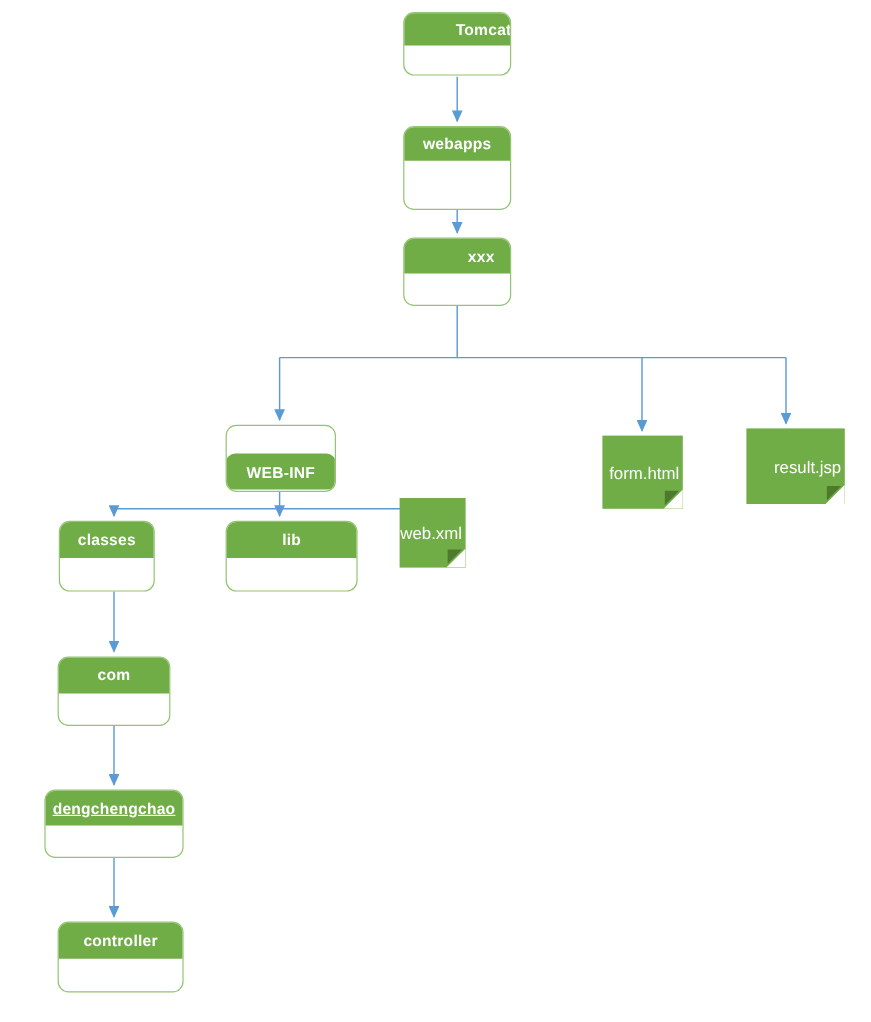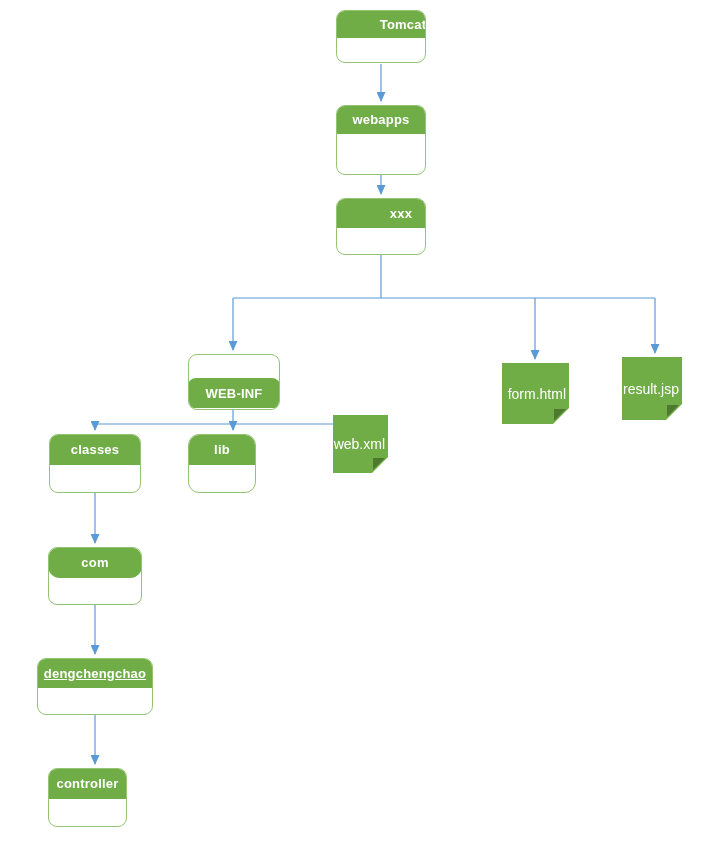--- a/index.html
+++ b/index.html
@@ -132,54 +132,54 @@
         <div class="folder-header" style="height: 30px; margin-top: 23px;">
           <span>WEB-INF</span>
         </div>
         <div class="folder-body"></div>
       </div>
       <div class="node doc" style="left: 502px; top: 363px; width: 67px; height: 61px;">
         <span class="doc-label">form.html</span>
         <span class="doc-cut"></span>
         <span class="doc-fold"></span>
       </div>
-      <div class="node doc" style="left: 622px; top: 357px; width: 60px; height: 63px;">
+      <div class="node doc" style="left: 622px; top: 357px; width: 82px; height: 63px;">
         <span class="doc-label">result.jsp</span>
         <span class="doc-cut"></span>
         <span class="doc-fold"></span>
       </div>
-      <div class="node folder" style="left: 49px; top: 434px; width: 92px; height: 59px;">
+      <div class="node folder" style="left: 49px; top: 434px; width: 80px; height: 59px;">
         <div class="folder-header" style="height: 31px;">
           <span>classes</span>
         </div>
         <div class="folder-body"></div>
       </div>
-      <div class="node folder" style="left: 188px; top: 434px; width: 68px; height: 59px; border-radius: 11px;">
+      <div class="node folder" style="left: 188px; top: 434px; width: 110px; height: 59px;">
         <div class="folder-header" style="height: 31px;">
           <span>lib</span>
         </div>
         <div class="folder-body"></div>
       </div>
       <div class="node doc" style="left: 333px; top: 415px; width: 55px; height: 58px;">
         <span class="doc-label">web.xml</span>
         <span class="doc-cut"></span>
         <span class="doc-fold"></span>
       </div>
       <div class="node folder" style="left: 48px; top: 547px; width: 94px; height: 58px;">
-        <div class="folder-header" style="height: 31px; border-radius: 12px;">
+        <div class="folder-header" style="height: 31px;">
           <span>com</span>
         </div>
         <div class="folder-body"></div>
       </div>
       <div class="node folder" style="left: 37px; top: 658px; width: 116px; height: 57px;">
         <div class="folder-header" style="height: 30px; text-decoration: underline;">
           <span>dengchengchao</span>
         </div>
         <div class="folder-body"></div>
       </div>
-      <div class="node folder" style="left: 48px; top: 768px; width: 79px; height: 59px;">
+      <div class="node folder" style="left: 48px; top: 768px; width: 105px; height: 59px;">
         <div class="folder-header" style="height: 31px;">
           <span>controller</span>
         </div>
         <div class="folder-body"></div>
       </div>
     </div>
 </div>
 
 </body></html>

